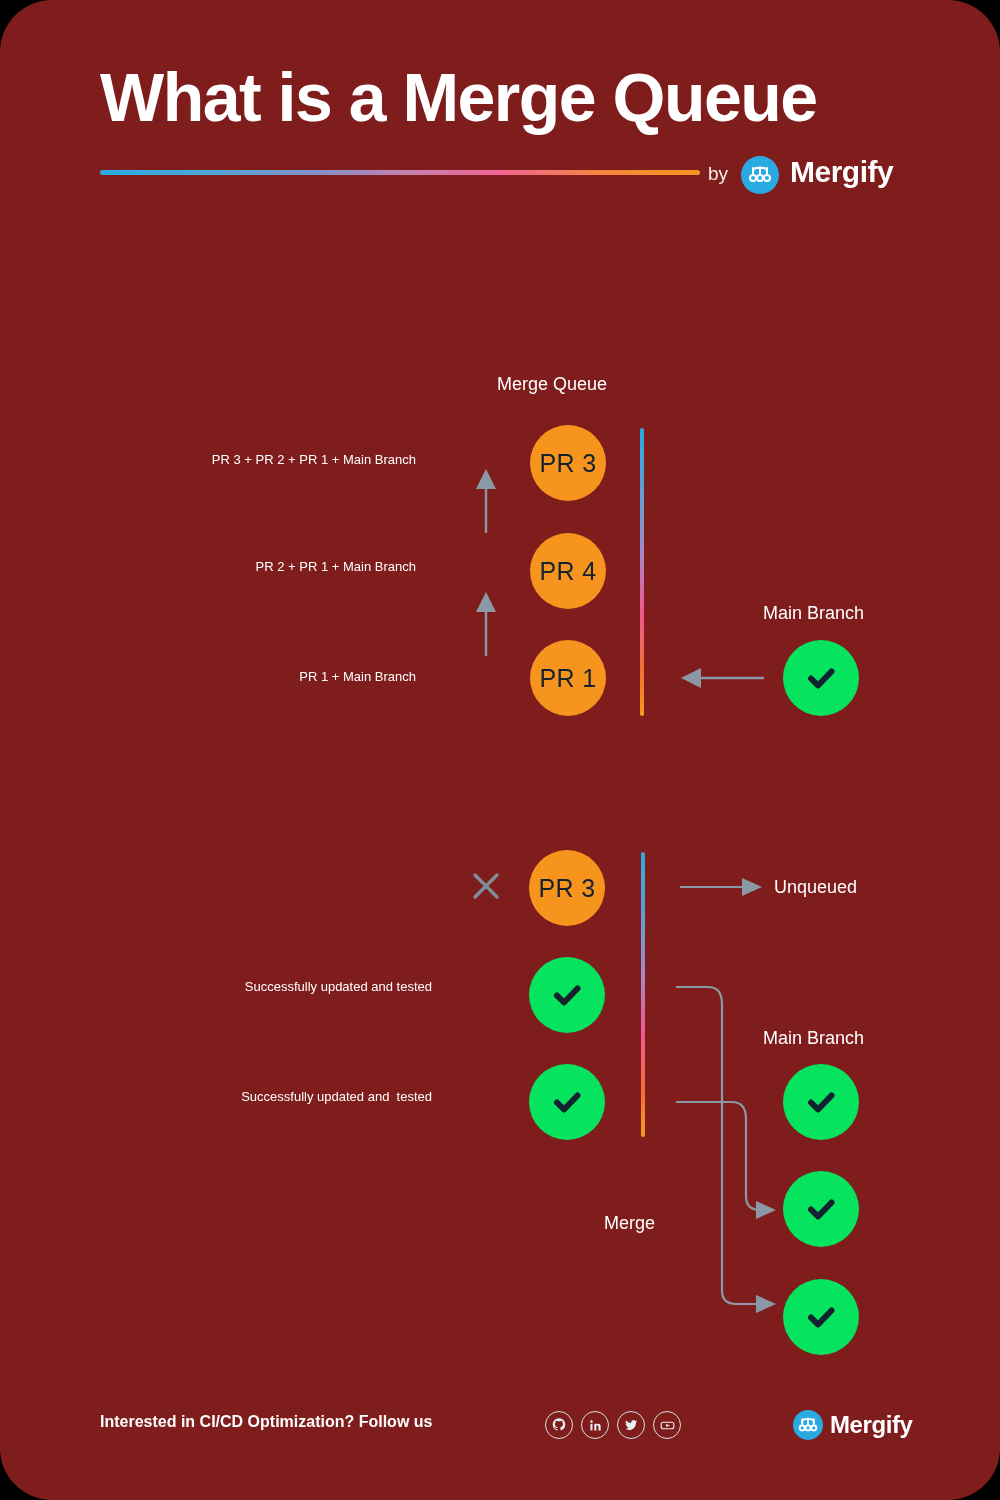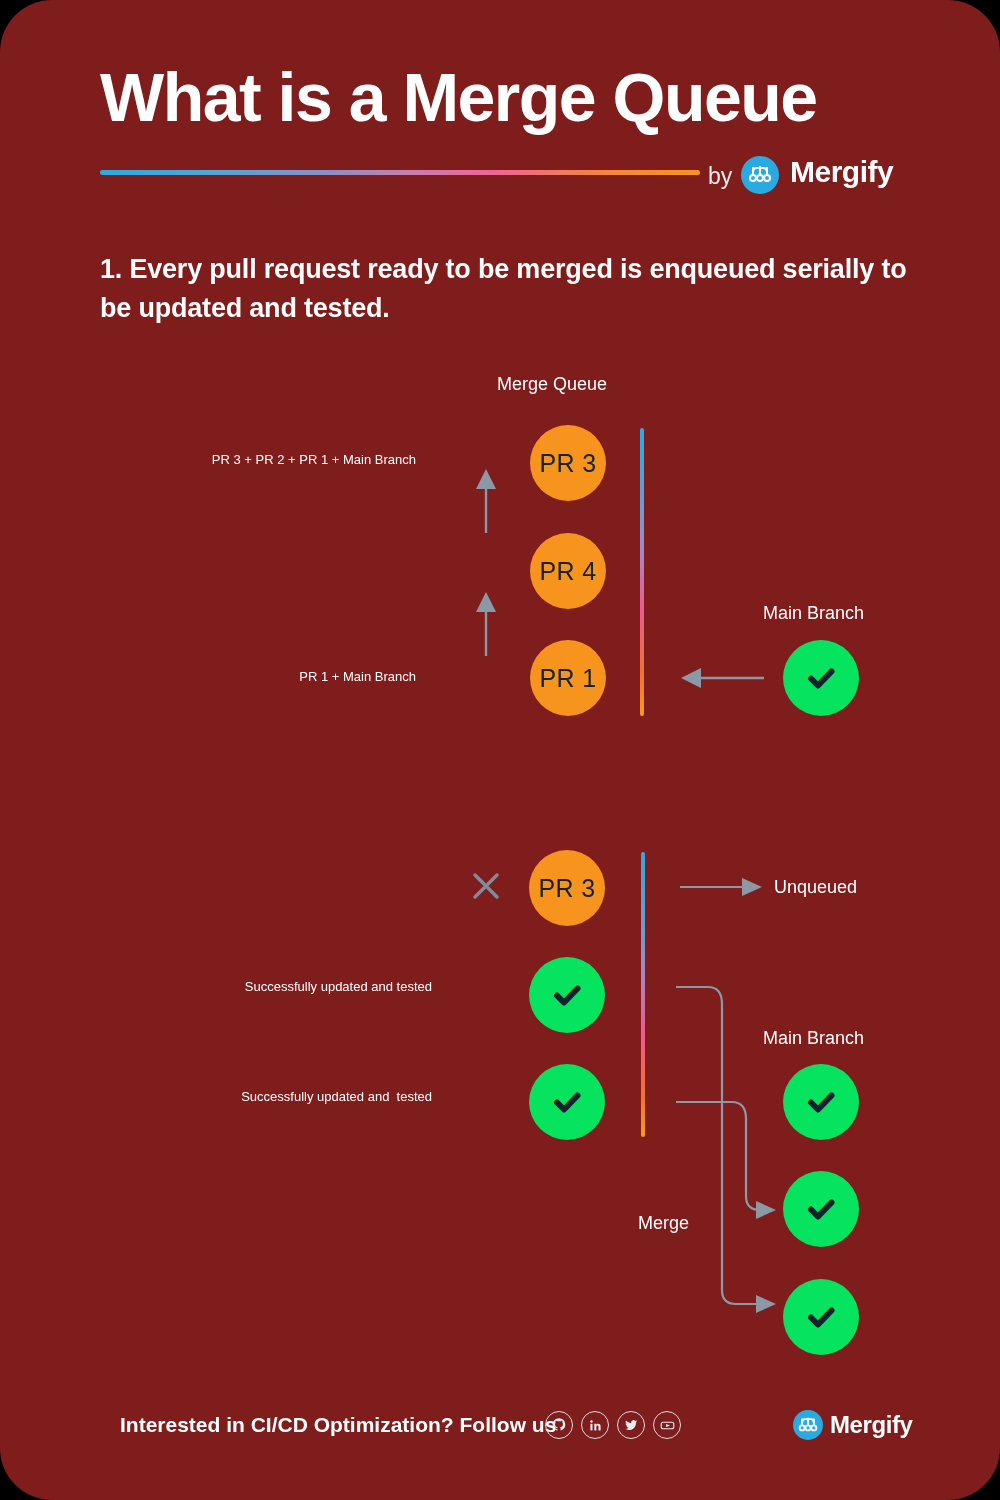--- a/index.html
+++ b/index.html
@@ -25,21 +25,21 @@
     color:#ffffff;
     font-family:"Liberation Sans", sans-serif;
   }
   #rule {
     position:absolute; left:100px; top:170px;
     width:600px; height:5px; border-radius:3px;
     background:linear-gradient(90deg,#29ABE2 0%,#4FA6D8 18%,#8B8FC6 38%,#C97FAE 52%,#F06595 66%,#F4863E 84%,#F7941E 100%);
   }
   #by {
     position:absolute; left:708px; top:163px;
-    font-size:23px; color:#ffffff; opacity:.92;
+    font-size:19px; color:#ffffff; opacity:.92;
   }
   #logo-mark {
     position:absolute; left:741px; top:156px;
     width:38px; height:38px; border-radius:50%;
     background:#29ABE2;
   }
   #logo-mark svg { position:absolute; left:7px; top:7px; }
   #logo-text {
     position:absolute; left:790px; top:155px;
     font-size:30px; font-weight:bold; color:#ffffff;
@@ -82,21 +82,21 @@
   .ok-circle svg { display:block; }
   .grad-line {
     position:absolute; width:4px; border-radius:2px;
     background:linear-gradient(180deg,#29ABE2 0%,#6E9BD2 28%,#A886C4 44%,#F0588F 64%,#F4722E 86%,#F79C1B 100%);
   }
   .arrow-svg { position:absolute; overflow:visible; }
 
   
   #footer-text {
     position:absolute; left:100px; top:1413px;
-    font-size:21px; font-weight:bold; color:#ffffff;margin-left:20px;
+    font-size:16px; font-weight:bold; color:#ffffff;
   }
   .social {
     position:absolute; top:1411px;
     width:28px; height:28px; border-radius:50%;
     border:1.6px solid #d6dde2;
     display:flex; align-items:center; justify-content:center;
   }
   #soc-github   { left:545px; }
   #soc-linkedin { left:581px; }
   #soc-twitter  { left:617px; }
@@ -125,26 +125,26 @@
     <svg width="24" height="24" viewBox="0 0 24 24">
       <path d="M5 5 L5 11 M12 4 L12 11 M19 5 L19 11" stroke="#fff" stroke-width="2" fill="none" stroke-linecap="round"></path>
       <path d="M5 9 Q5 5 9 5 L15 5 Q19 5 19 9" stroke="#fff" stroke-width="2" fill="none"></path>
       <circle cx="5" cy="15" r="3" stroke="#fff" stroke-width="2" fill="none"></circle>
       <circle cx="12" cy="15" r="3" stroke="#fff" stroke-width="2" fill="none"></circle>
       <circle cx="19" cy="15" r="3" stroke="#fff" stroke-width="2" fill="none"></circle>
     </svg>
   </div>
   <div id="logo-text">Mergify</div>
 
-  <div class="sec-head" id="sec1-head">1. Every pull request ready to be merged is enqueued serially to be updated and tested.</div>
 
   <div class="col-title" style="left:497px; top:374px;">Merge Queue</div>
   <div class="col-title" style="left:763px; top:603px;">Main Branch</div>
 
   <div class="row-label" style="left:60px; top:452px; width:356px;">PR 3 + PR 2 + PR 1 + Main Branch</div>
+  <div class="row-label" style="left:60px; top:559px; width:356px;">PR 2 + PR 1 + Main Branch</div>
   <div class="row-label" style="left:60px; top:669px; width:356px;">PR 1 + Main Branch</div>
 
   <svg class="arrow-svg" style="left:470px; top:465px;" width="34" height="70">
     <line x1="16" y1="68" x2="16" y2="20" stroke="#8A99A5" stroke-width="2.4"></line>
     <polygon points="16,4 26,24 6,24" fill="#8A99A5"></polygon>
   </svg>
   <svg class="arrow-svg" style="left:470px; top:588px;" width="34" height="70">
     <line x1="16" y1="68" x2="16" y2="20" stroke="#8A99A5" stroke-width="2.4"></line>
     <polygon points="16,4 26,24 6,24" fill="#8A99A5"></polygon>
   </svg>
@@ -195,21 +195,21 @@
   </div>
 
   <div class="grad-line" style="left:641px; top:852px; height:285px;"></div>
 
   <svg class="arrow-svg" style="left:678px; top:872px;" width="90" height="30">
     <line x1="2" y1="15" x2="66" y2="15" stroke="#8A99A5" stroke-width="2.2"></line>
     <polygon points="84,15 64,6 64,24" fill="#8A99A5"></polygon>
   </svg>
   <div class="col-title" style="left:774px; top:877px;">Unqueued</div>
 
-  <div class="col-title" style="left:638px; top:1213px;">Merge</div>
+  <div class="col-title" style="left:604px; top:1213px;">Merge</div>
 
   <svg class="arrow-svg" style="left:670px; top:980px;" width="130" height="350">
 
     <path d="M6 7 L38 7 Q52 7 52 24 L52 310 Q52 324 66 324 L88 324" stroke="#8A99A5" stroke-width="2.2" fill="none"></path>
     <polygon points="106,324 86,315 86,333" fill="#8A99A5"></polygon>
 
     <path d="M6 122 L62 122 Q76 122 76 139 L76 216 Q76 230 90 230 L88 230" stroke="#8A99A5" stroke-width="2.2" fill="none"></path>
     <polygon points="106,230 86,221 86,239" fill="#8A99A5"></polygon>
   </svg>
 

